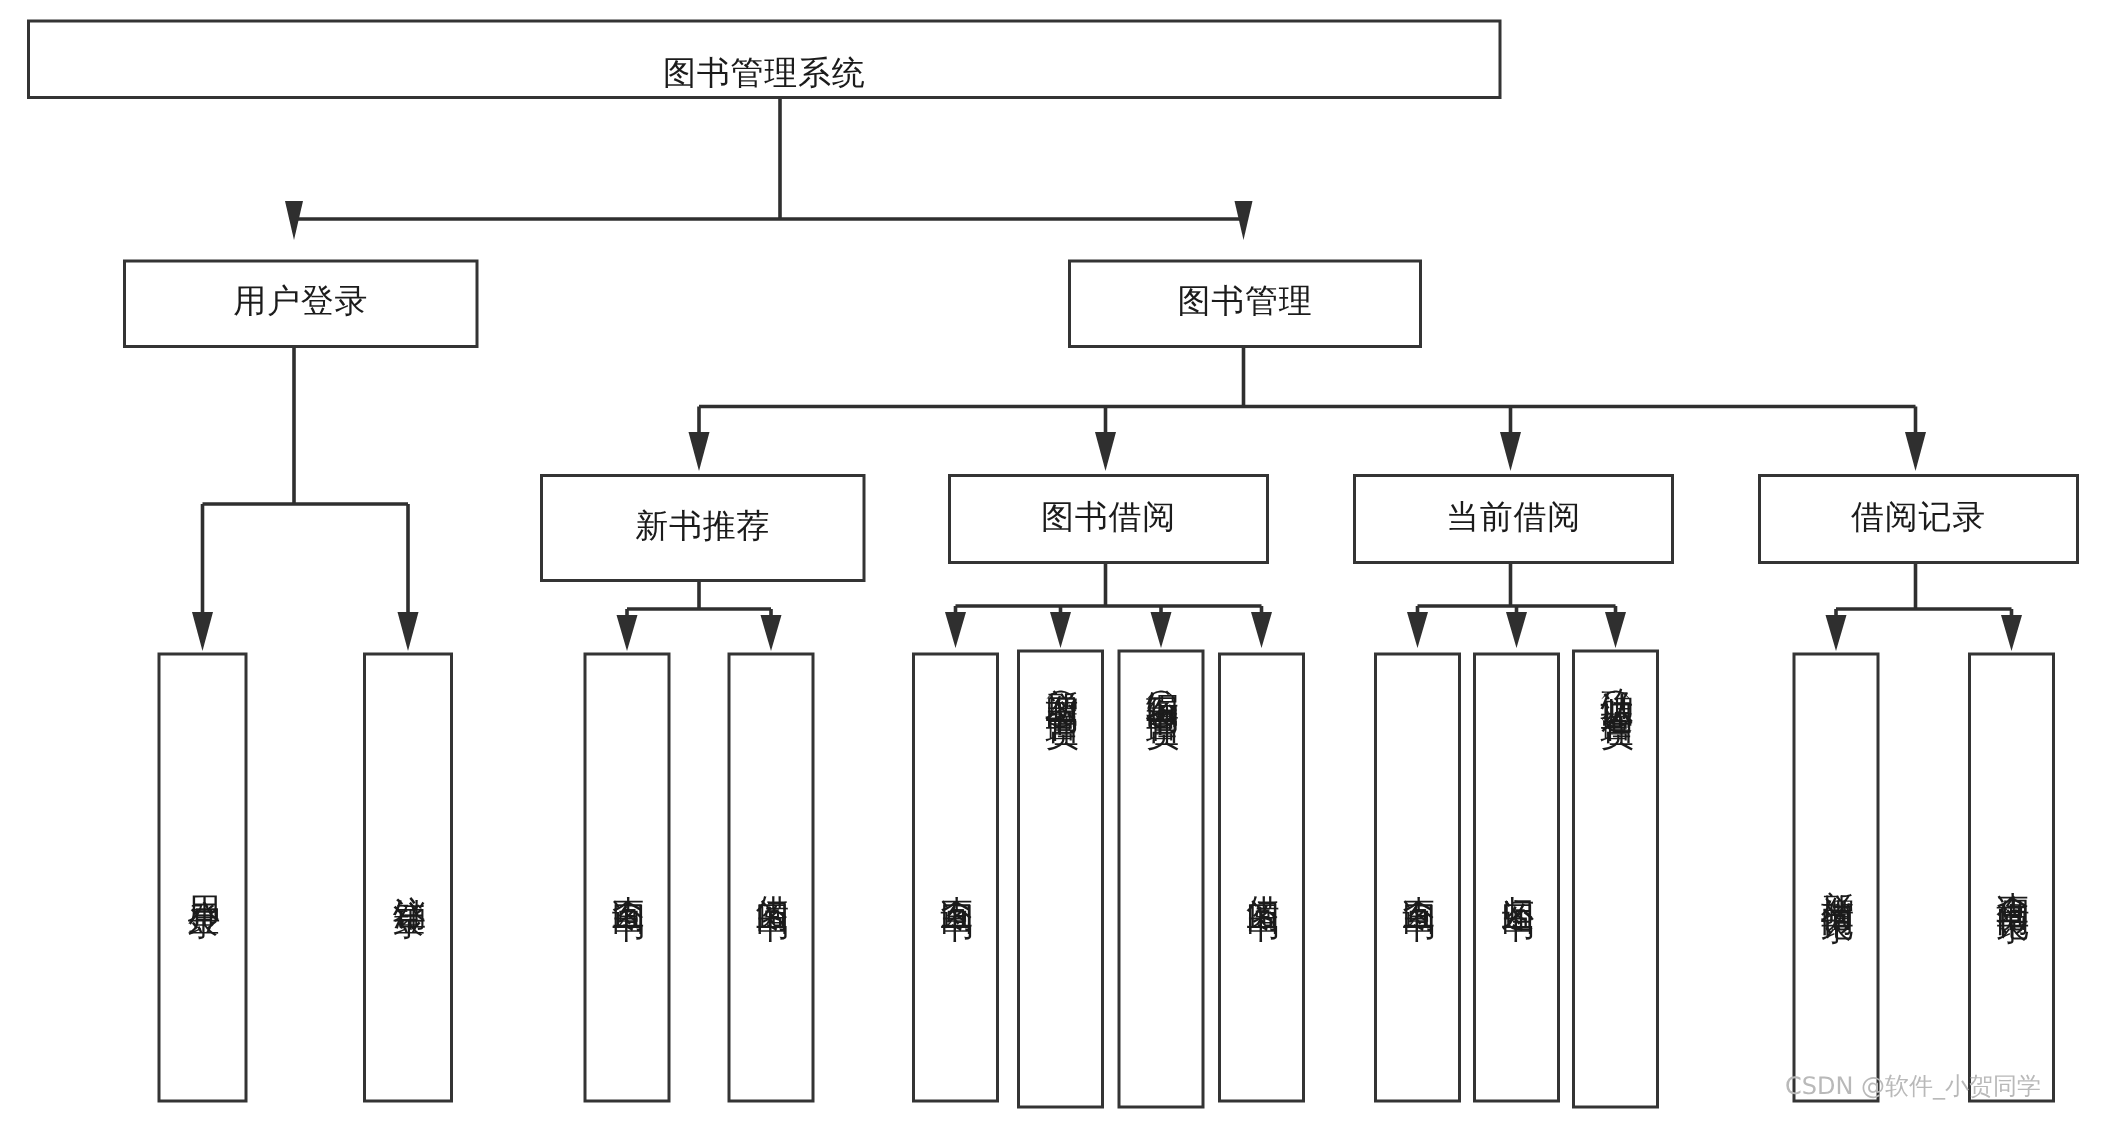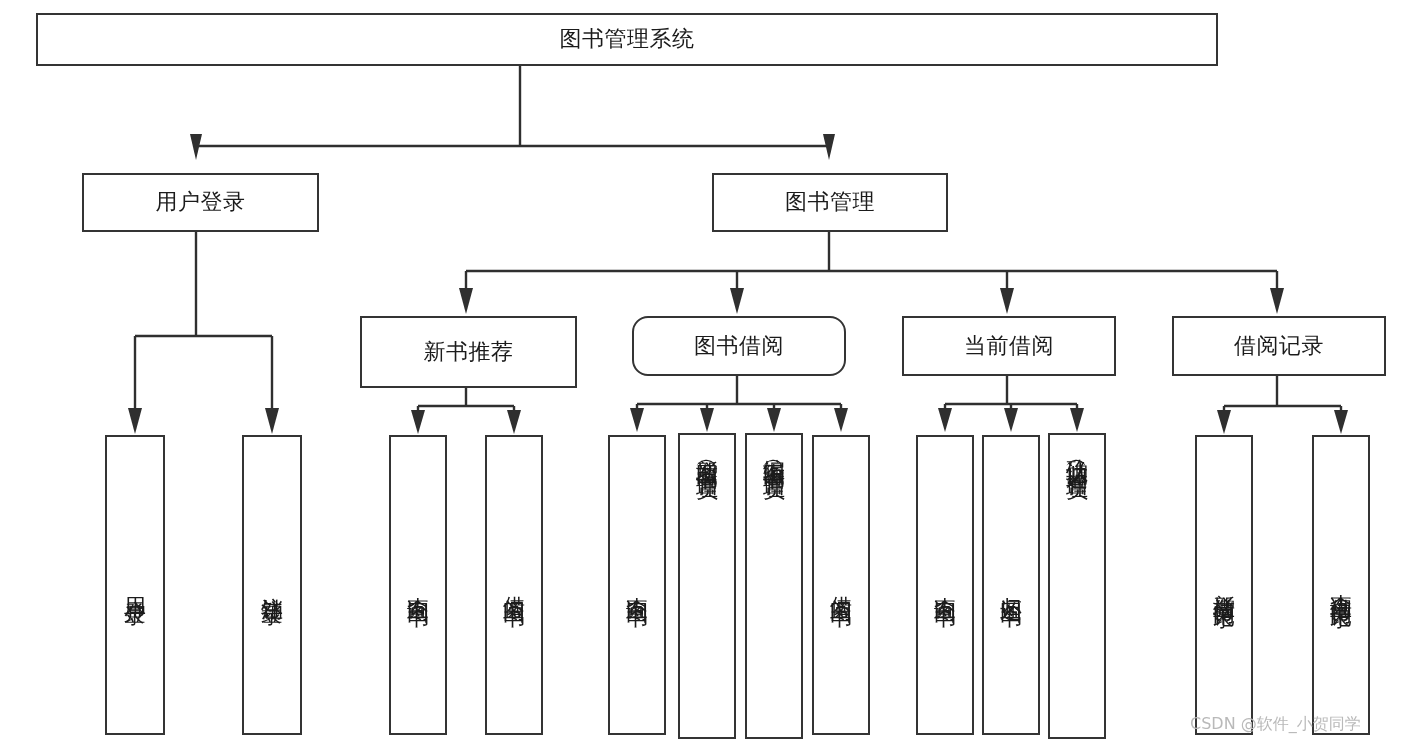--- a/index.html
+++ b/index.html
@@ -110,37 +110,37 @@
     <polygon class="arrow-head" points="1070,408 1084,408 1077,432"></polygon>
 
     <path class="conn" d="M1277,376 L1277,406"></path>
     <path class="conn" d="M1224,406 L1341,406"></path>
     <path class="conn" d="M1224,406 L1224,412"></path>
     <path class="conn" d="M1341,406 L1341,412"></path>
     <polygon class="arrow-head" points="1217,410 1231,410 1224,434"></polygon>
     <polygon class="arrow-head" points="1334,410 1348,410 1341,434"></polygon>
   </svg>
 
-  <div class="node-box" style="left:36px;top:13px;width:1182px;height:53px;">
+  <div class="node-box" style="left:18px;top:13px;width:983px;height:53px;align-items:flex-end;">
     <span class="node-label">图书管理系统</span>
   </div>
 
   <div class="node-box" style="left:82px;top:173px;width:237px;height:59px;">
     <span class="node-label">用户登录</span>
   </div>
 
   <div class="node-box" style="left:712px;top:173px;width:236px;height:59px;">
     <span class="node-label">图书管理</span>
   </div>
 
   <div class="node-box" style="left:360px;top:316px;width:217px;height:72px;">
     <span class="node-label">新书推荐</span>
   </div>
 
-  <div class="node-box" style="left:632px;top:316px;width:214px;height:60px;border-radius:16px;">
+  <div class="node-box" style="left:632px;top:316px;width:214px;height:60px;">
     <span class="node-label">图书借阅</span>
   </div>
 
   <div class="node-box" style="left:1172px;top:316px;width:214px;height:60px;">
     <span class="node-label">借阅记录</span>
   </div>
 
   <div class="node-box" style="left:902px;top:316px;width:214px;height:60px;">
     <span class="node-label">当前借阅</span>
   </div>

